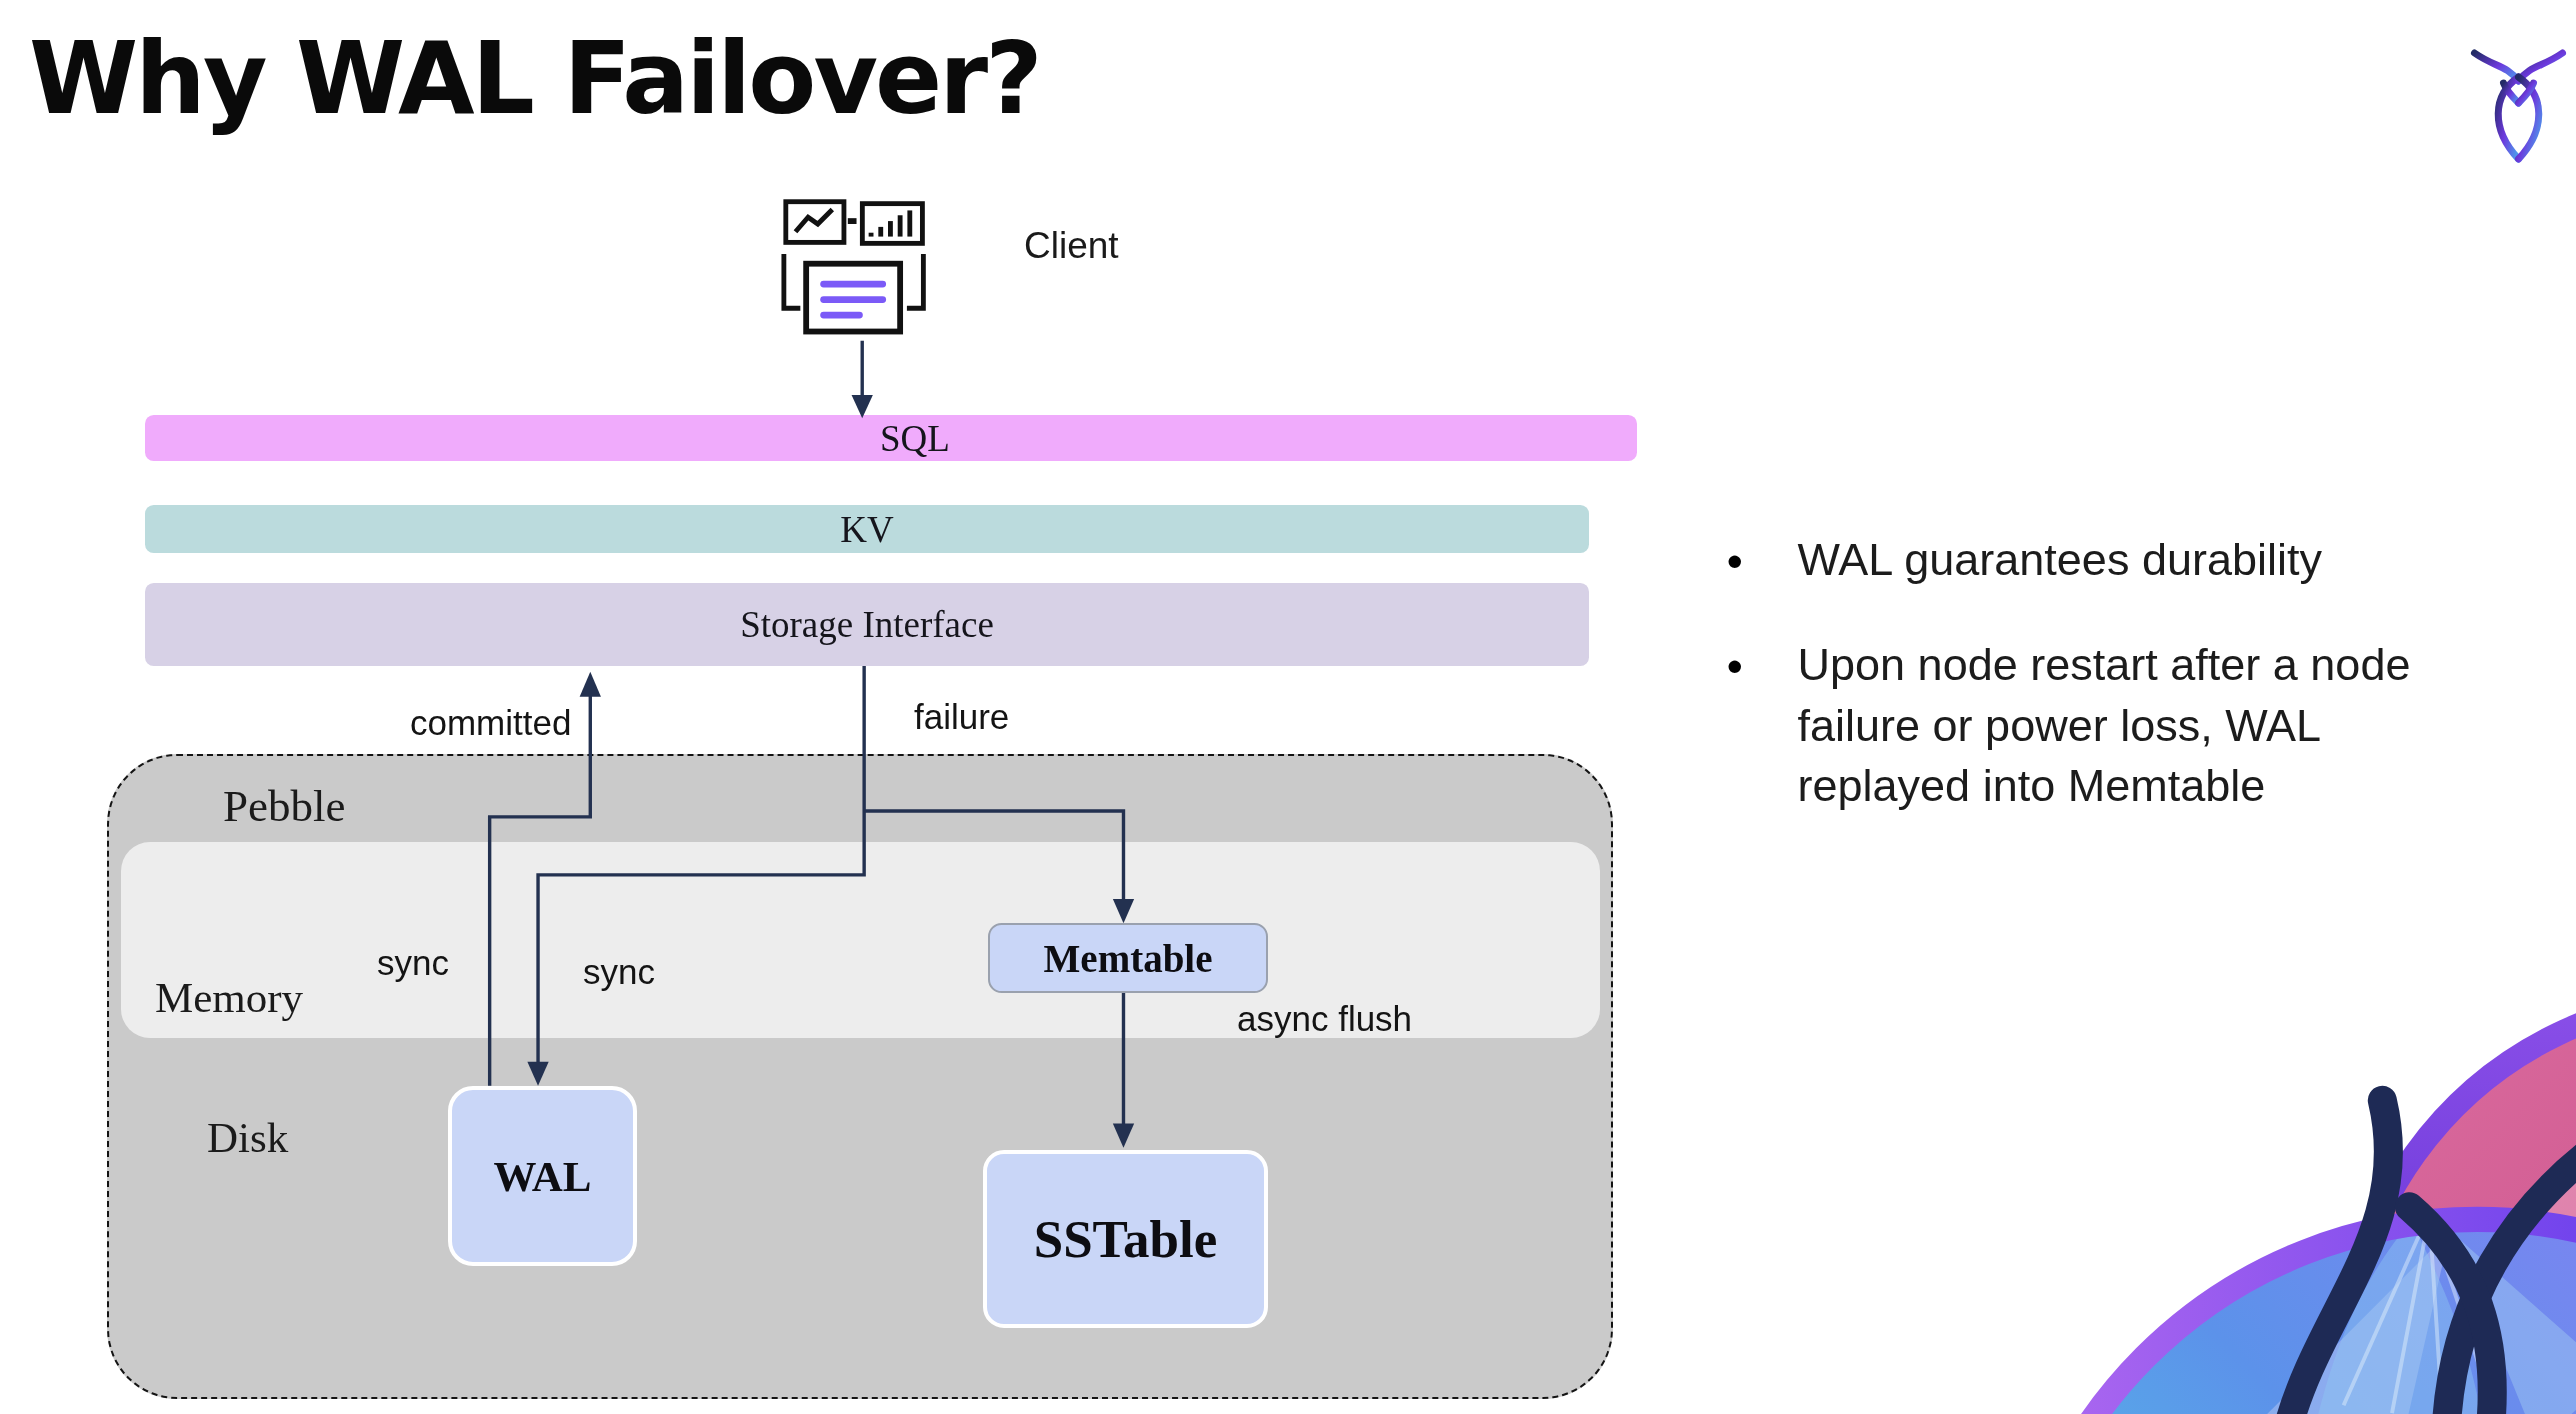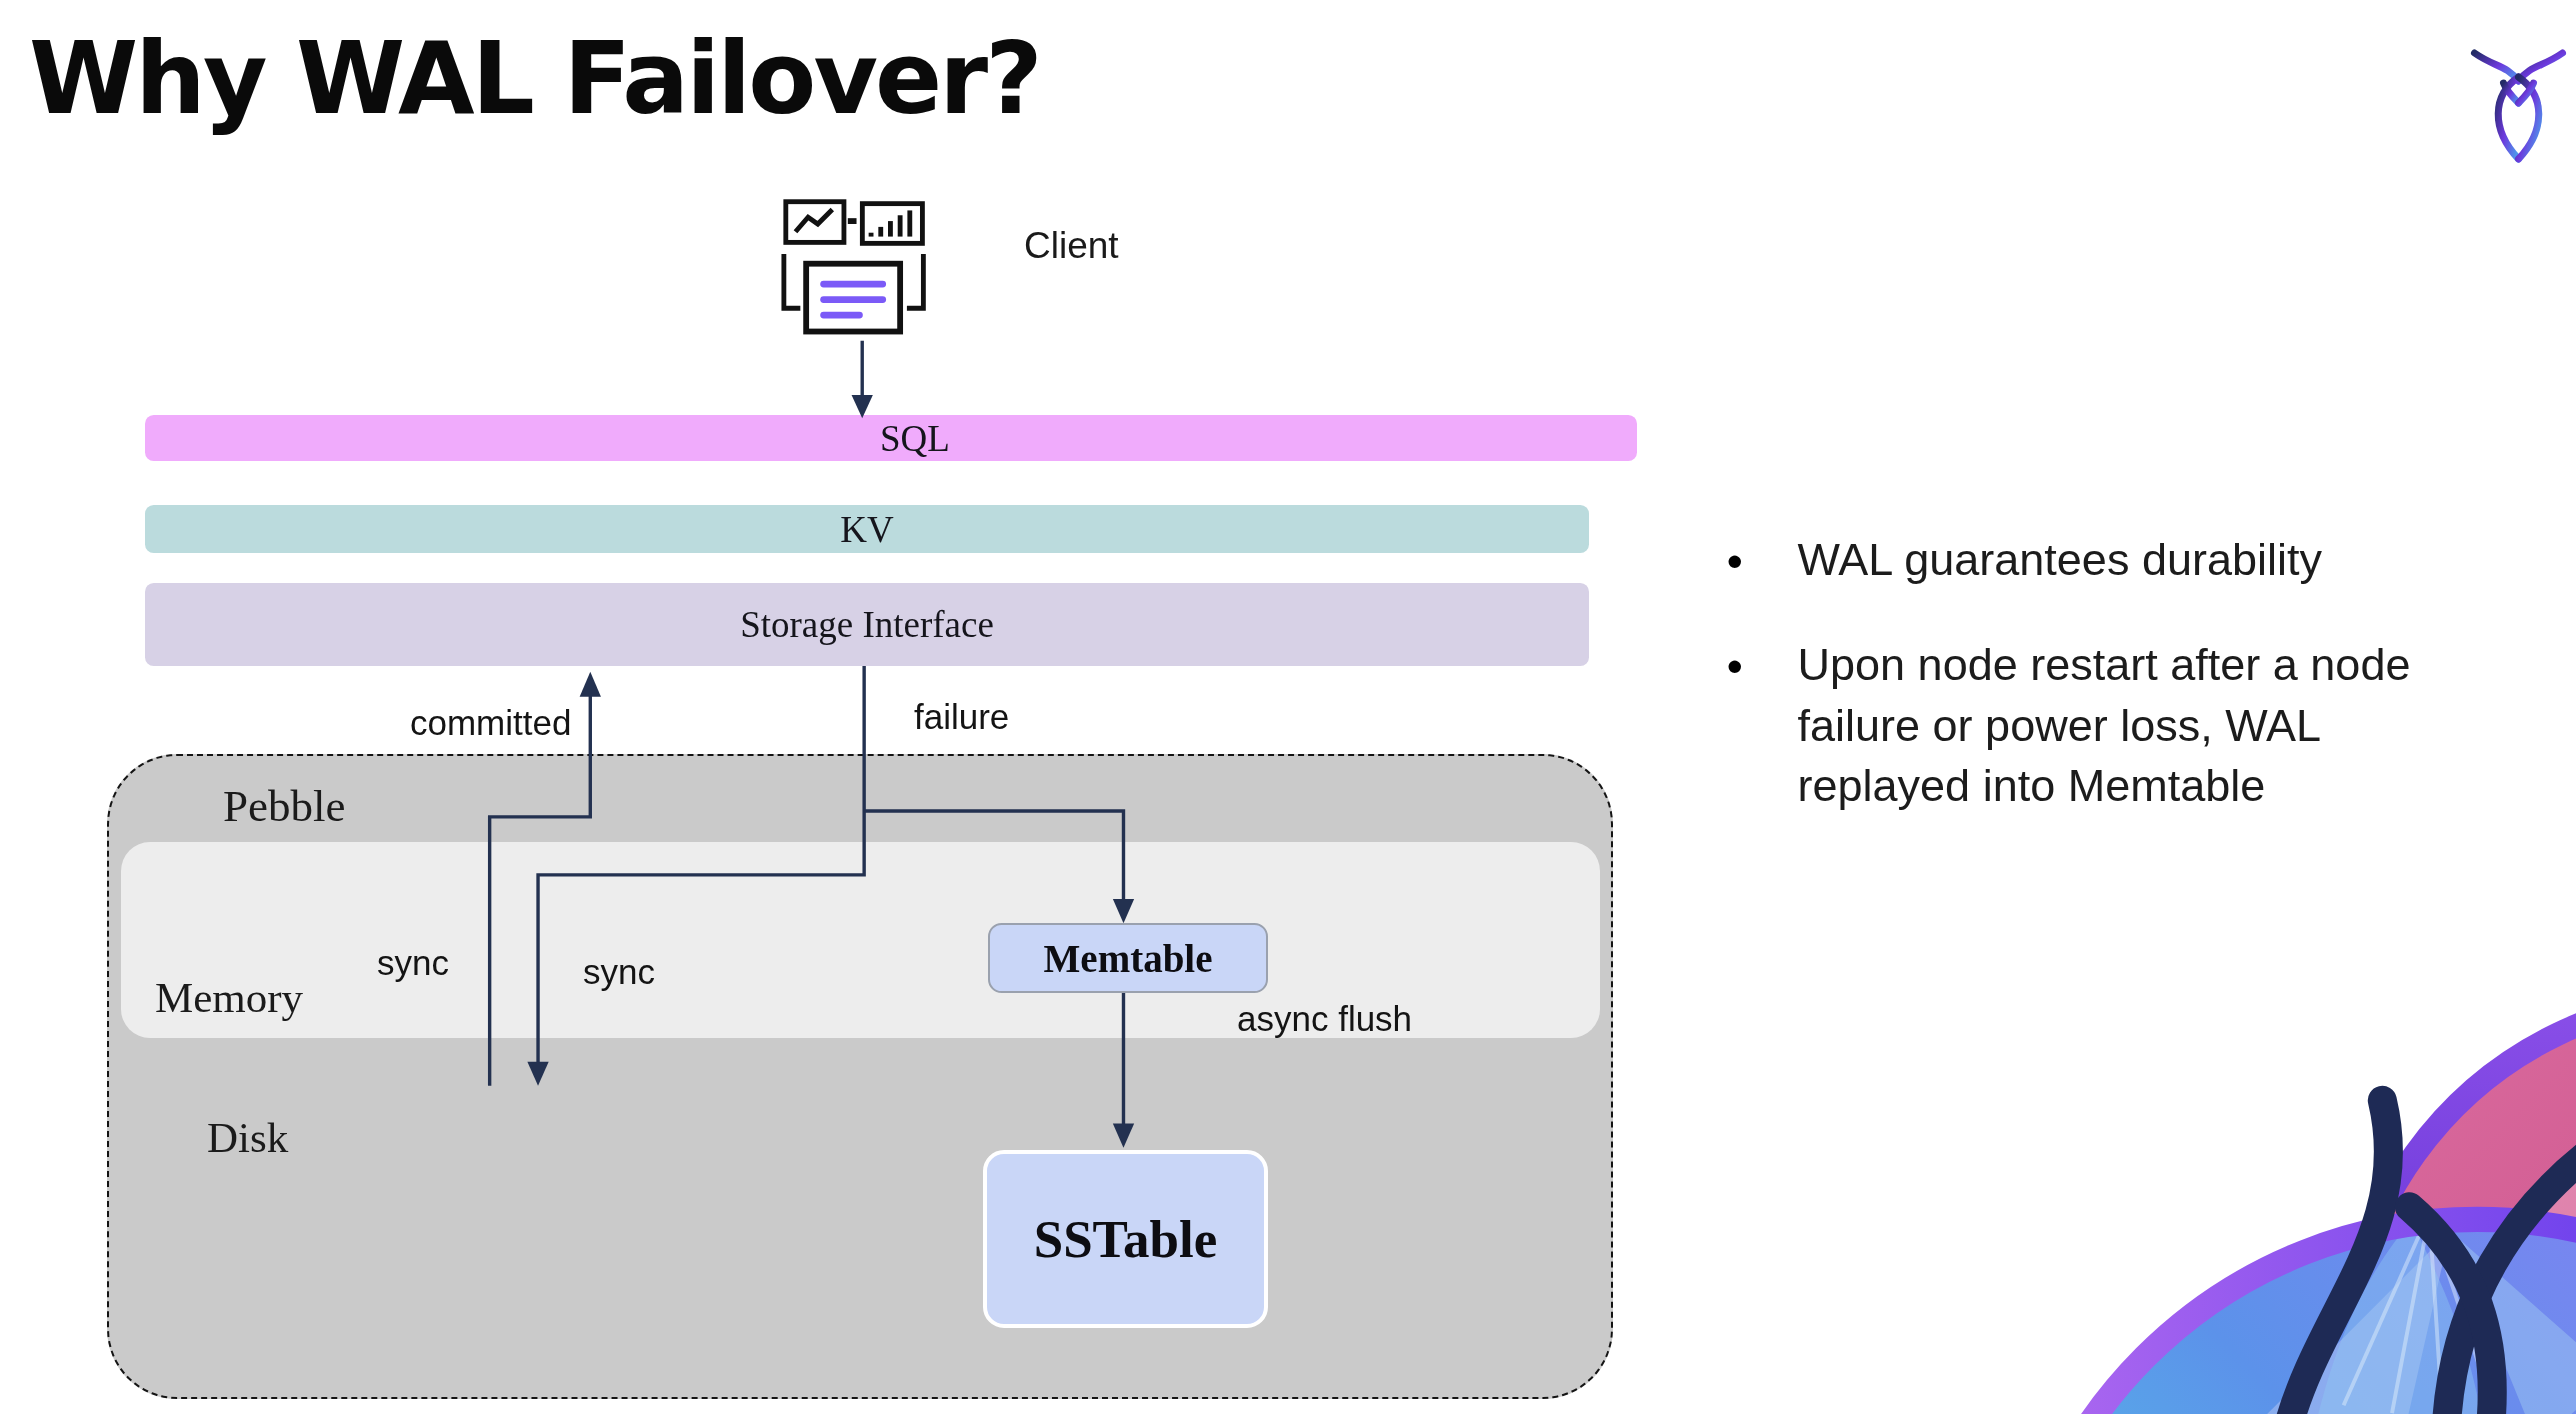--- a/index.html
+++ b/index.html
@@ -139,20 +139,23 @@
     </g>
     <g fill="#233150" stroke="none">
       <polygon points="891,432 880,408 902,408"></polygon>
       <polygon points="610,694 599,720 621,720"></polygon>
       <polygon points="556,1122 545,1097 567,1097"></polygon>
       <polygon points="1161,954 1150,929 1172,929"></polygon>
       <polygon points="1161,1186 1150,1161 1172,1161"></polygon>
     </g>
   </svg>
 
+  <div class="node wal">
+    <span>WAL</span>
+  </div>
   <div class="node memtable">
     <span>Memtable</span>
   </div>
   <div class="node sstable">
     <span>SSTable</span>
   </div>
 
   <div class="edge-label lbl-committed">committed</div>
   <div class="edge-label lbl-commit">failure</div>
   <div class="edge-label lbl-sync-left">sync</div>

